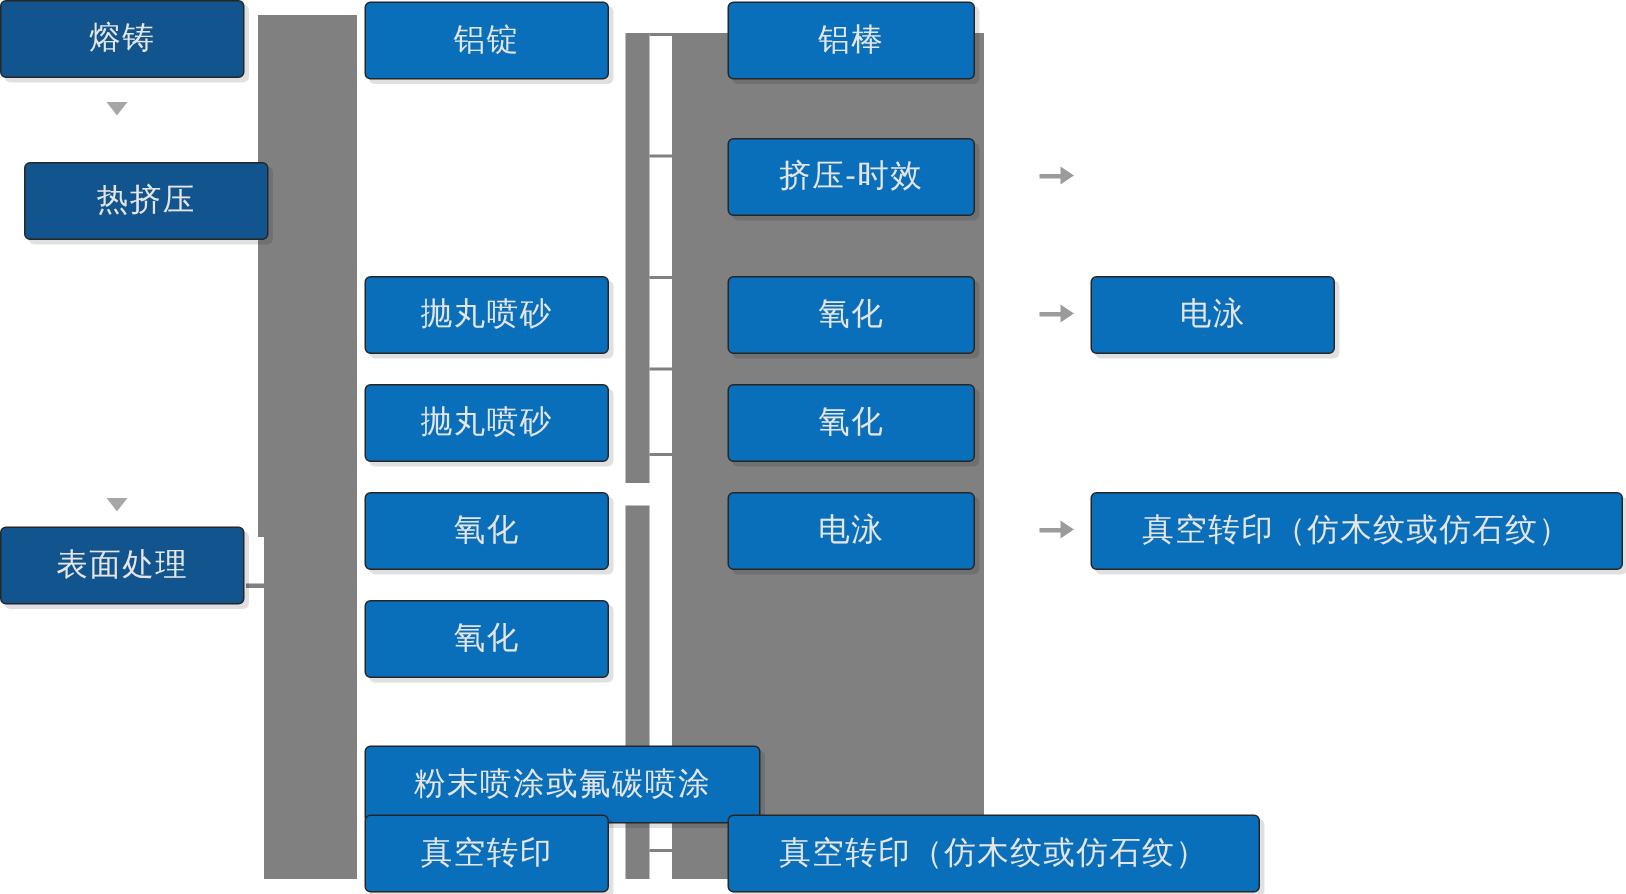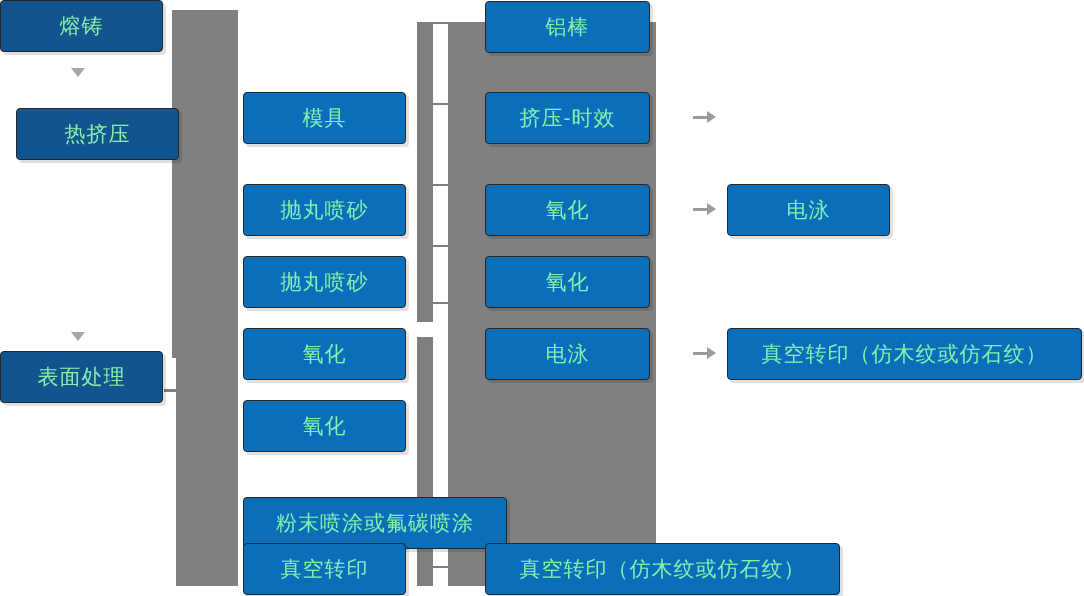--- a/index.html
+++ b/index.html
@@ -58,21 +58,21 @@
     background:#808080;
   }
 
   
   .box{
     position:absolute;
     box-sizing:border-box;
     display:flex;
     align-items:center;
     justify-content:center;
-    color:#86efac;
+    color:#e5e5e5;
     border:1.4px solid #262626;
     border-radius:4px;
     font-size:21px;
     letter-spacing:1px;
     line-height:1;
     box-shadow:3px 3px 0 rgba(0,0,0,0.12);
     white-space:nowrap;
   }
   .box.dark{ background:#12548D; }
   .box.mid { background:#0A6FBA; }
@@ -126,22 +126,22 @@
   <div class="box dark" style="left:0px; top:0px; width:163px; height:52px;">
     <span>熔铸</span>
   </div>
   <div class="box dark" style="left:16px; top:92px; width:163px; height:52px;margin-top:16px;">
     <span>热挤压</span>
   </div>
   <div class="box dark" style="left:0px; top:351px; width:163px; height:52px;">
     <span>表面处理</span>
   </div>
 
-  <div class="box mid" style="left:243px; top:92px; width:163px; height:52px;">
-    <span>模具</span>
+  <div class="box mid" style="left:243px; top:1px; width:163px; height:52px;">
+    <span>铝锭</span>
   </div>
   <div class="box mid" style="left:243px; top:184px; width:163px; height:52px;">
     <span>抛丸喷砂</span>
   </div>
   <div class="box mid" style="left:243px; top:256px; width:163px; height:52px;">
     <span>抛丸喷砂</span>
   </div>
   <div class="box mid" style="left:243px; top:328px; width:163px; height:52px;">
     <span>氧化</span>
   </div>

